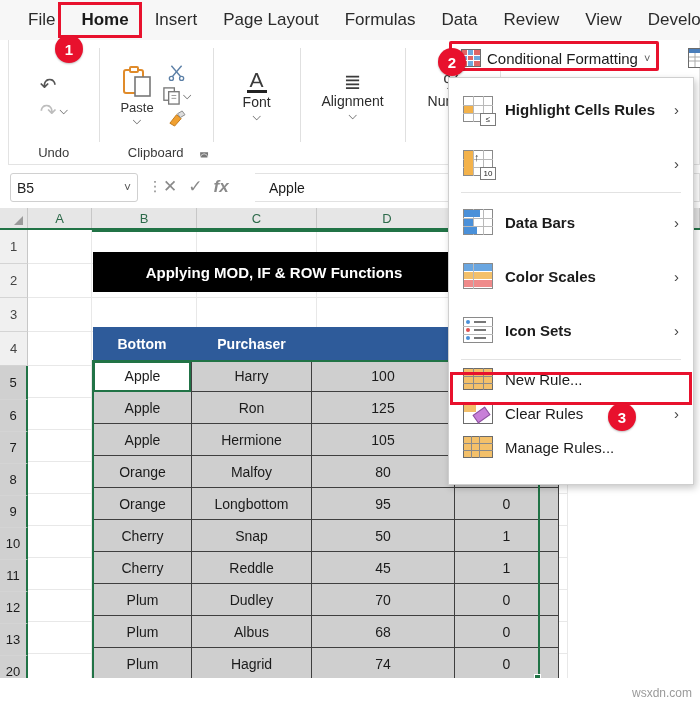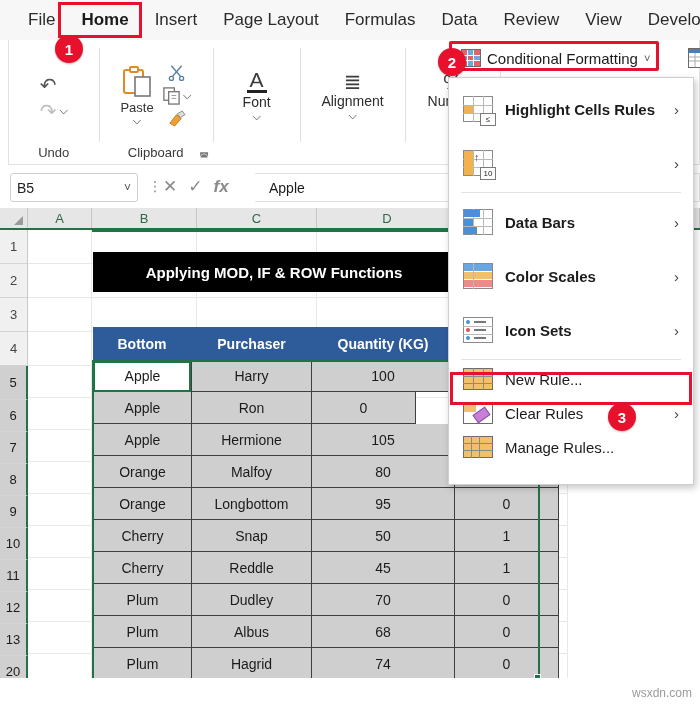--- a/index.html
+++ b/index.html
@@ -508,33 +508,33 @@
 
   <div class="topgreen"></div>
 
   <div class="ttitle">
     <span>Applying MOD, IF &amp; ROW Functions</span>
   </div>
 
   <div class="thead">
     <div style="width:99px;">Bottom</div>
     <div style="width:120px;">Purchaser</div>
-    <div style="width:143px;">Quantity (KG)</div>
   </div>
 
   <div class="tbody">
     <div class="trow">
       <div class="tcell first white" style="width:99px;">Apple</div>
       <div class="tcell" style="width:120px;">Harry</div>
       <div class="tcell" style="width:143px;">100</div>
       <div class="tcell" style="width:104px;">1</div>
     </div>
     <div class="trow">
       <div class="tcell first" style="width:99px;">Apple</div>
       <div class="tcell" style="width:120px;">Ron</div>
+      <div class="tcell" style="width:143px;">125</div>
       <div class="tcell" style="width:104px;">0</div>
     </div>
     <div class="trow">
       <div class="tcell first" style="width:99px;">Apple</div>
       <div class="tcell" style="width:120px;">Hermione</div>
       <div class="tcell" style="width:143px;">105</div>
       <div class="tcell" style="width:104px;">1</div>
     </div>
     <div class="trow">
       <div class="tcell first" style="width:99px;">Orange</div>

